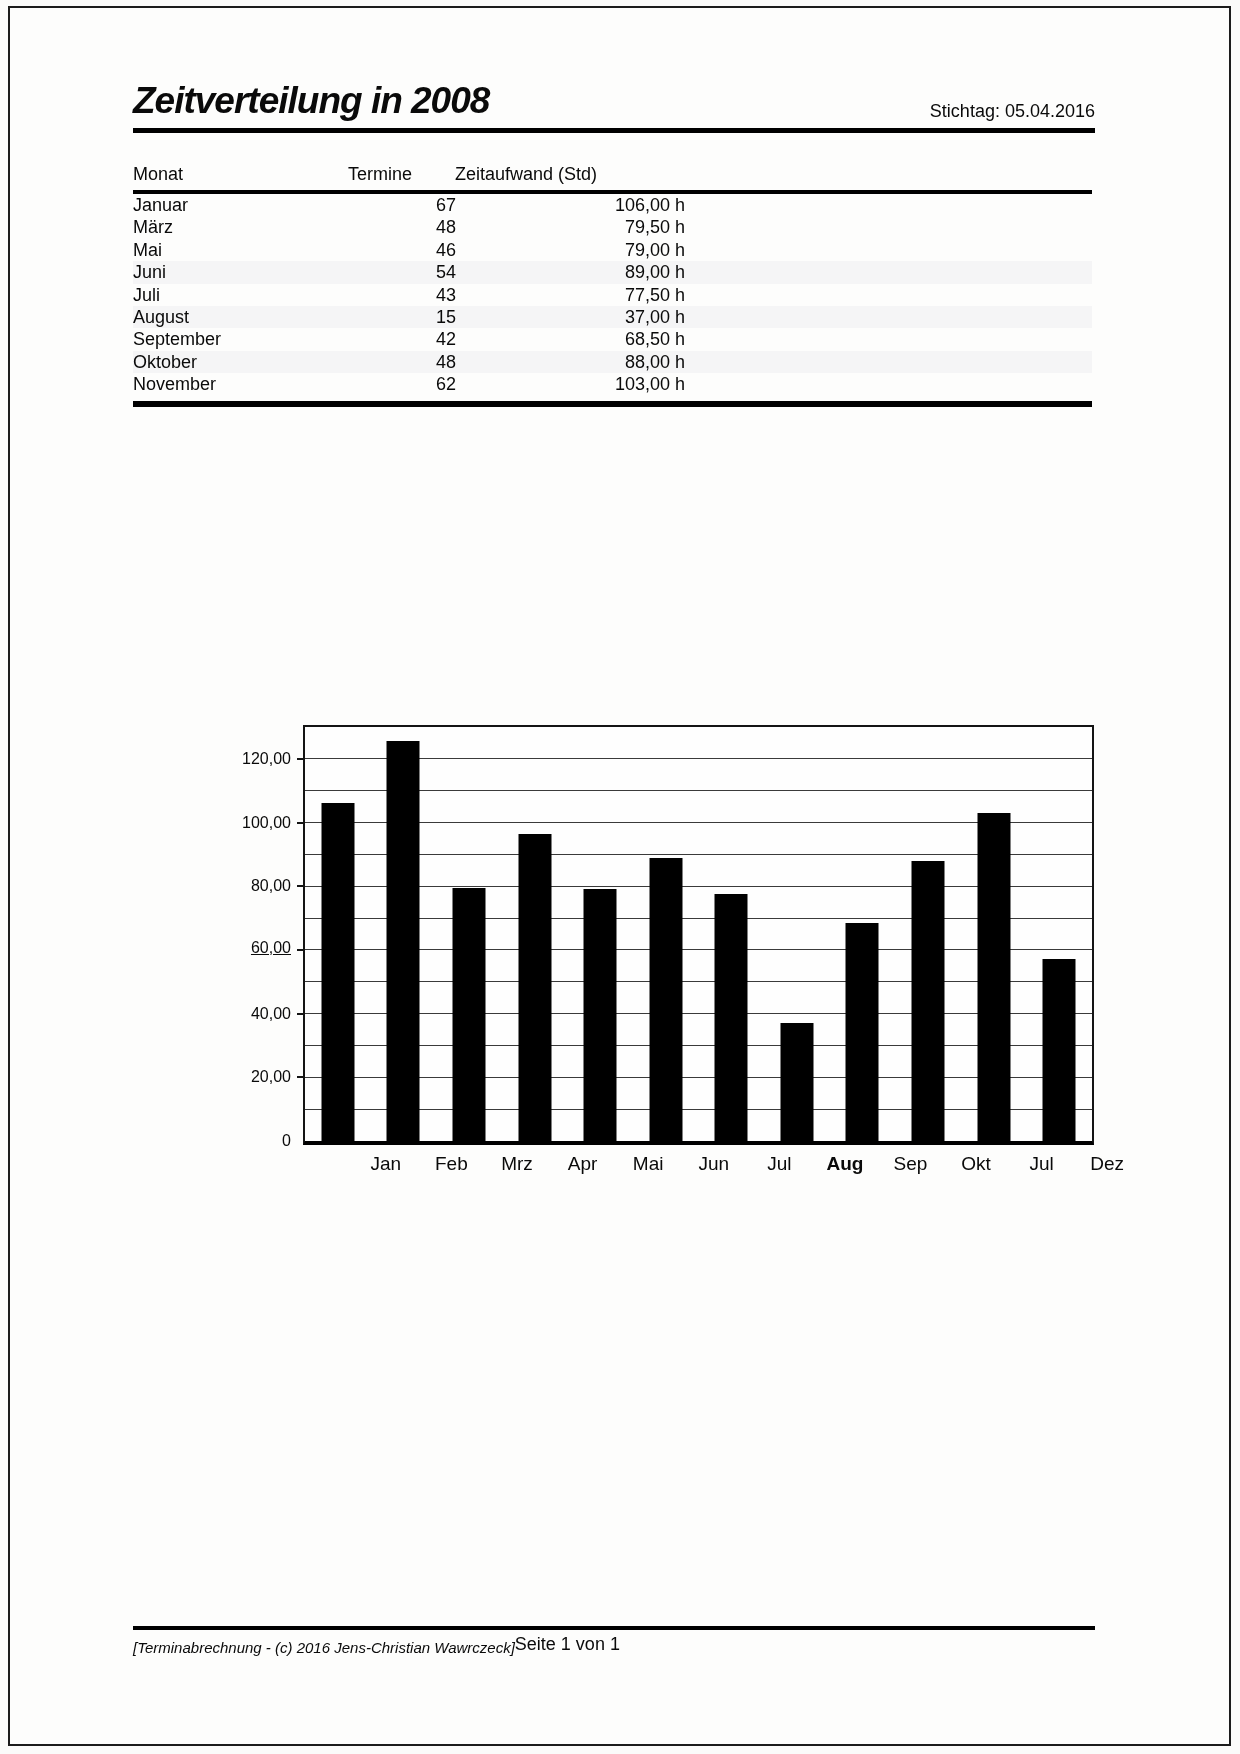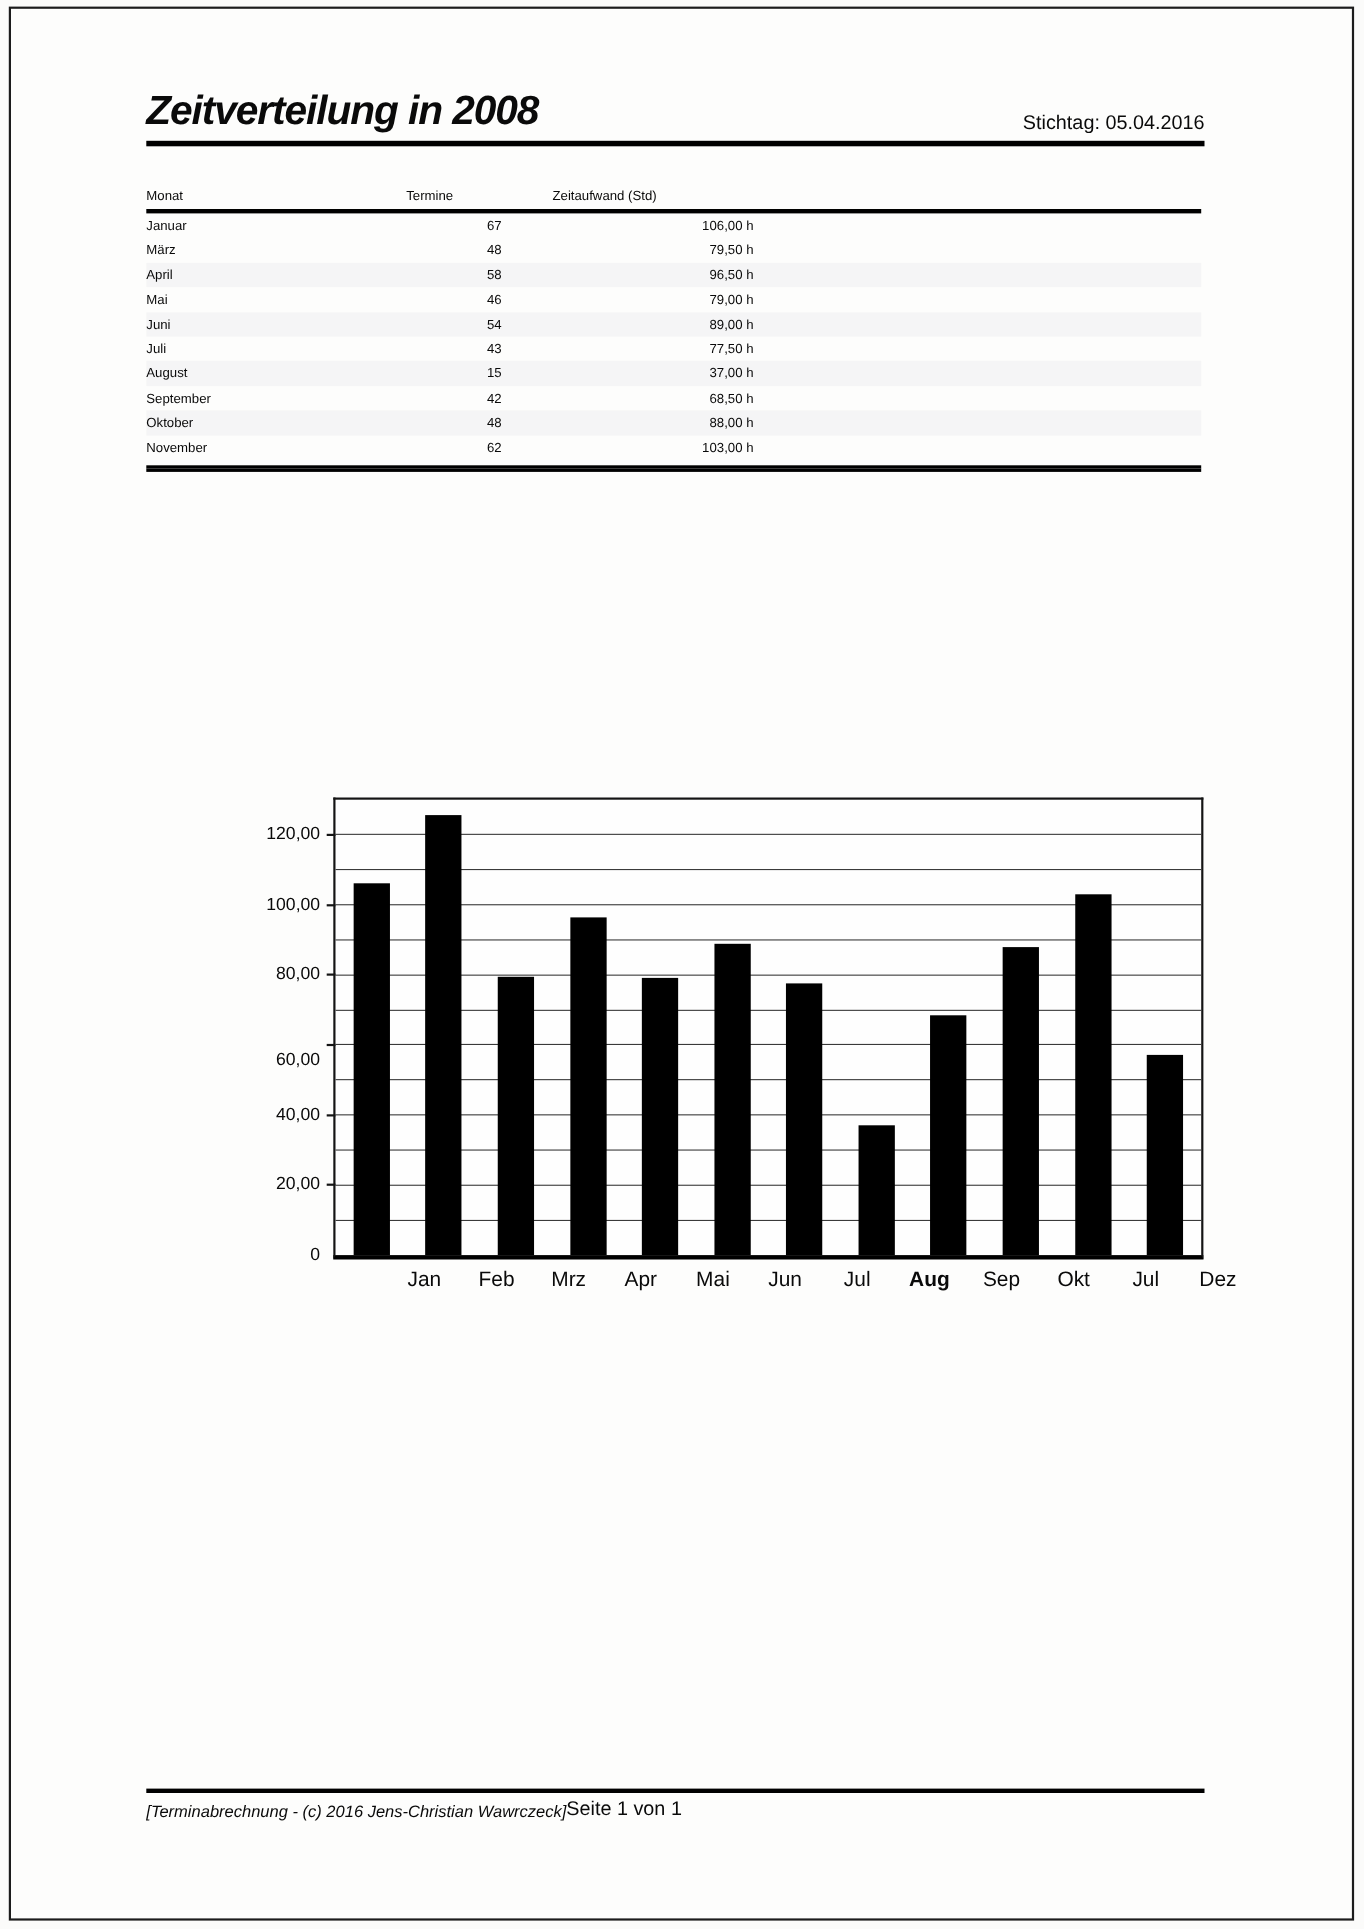--- a/index.html
+++ b/index.html
@@ -22,21 +22,21 @@
   }
   .stichtag {
     position: absolute; left: 133px; top: 101px; width: 962px;
     text-align: right; font-size: 18px;
   }
   .header-rule {
     position: absolute; left: 133px; top: 128px; width: 962px;
     height: 5px; background: #000;
   }
   
-  .report-table { position: absolute; left: 133px; top: 158px; width: 959px; font-size: 12px; }
+  .report-table { position: absolute; left: 133px; top: 158px; width: 959px; font-size: 18px; }
   .thead { display: flex; height: 27px; align-items: flex-end; padding-bottom: 5px; }
   .thead .cell { font-weight: normal; }
   .cell.c1 { width: 180px; text-align: left; }
   .cell.c2 { width: 99px;  text-align: right; }
   .cell.c3 { width: 185px; text-align: right; }
   .rule-heavy { height: 4px; background: #000; }
   .rule-mid   { height: 3px; background: #000; }
   .tbody-row { display: flex; height: 22.4px; line-height: 22.4px; gap: 44px; }
   .tbody-row.alt { background: #f5f5f6; }
   .summen-row { display: flex; height: 29px; line-height: 29px; font-weight: bold; }
@@ -91,25 +91,20 @@
     <div class="cell c3">106,00 h</div>
   </div>
 
 
   <div class="tbody-row">
     <div class="cell c1">März</div>
     <div class="cell c2">48</div>
     <div class="cell c3">79,50 h</div>
   </div>
 
-  <div class="tbody-row alt">
-    <div class="cell c1">April</div>
-    <div class="cell c2">58</div>
-    <div class="cell c3">96,50 h</div>
-  </div>
 
   <div class="tbody-row">
     <div class="cell c1">Mai</div>
     <div class="cell c2">46</div>
     <div class="cell c3">79,00 h</div>
   </div>
 
   <div class="tbody-row alt">
     <div class="cell c1">Juni</div>
     <div class="cell c2">54</div>
@@ -162,21 +157,21 @@
     <div class="gridline" style="bottom: 254.269px;"></div>
     <div class="gridline" style="bottom: 286.115px;"></div>
     <div class="gridline" style="bottom: 317.962px;"></div>
     <div class="gridline" style="bottom: 349.808px;"></div>
     <div class="gridline" style="bottom: 381.654px;"></div>
     <div class="ylabel" style="bottom: -9px;">0</div>
     <div class="ylabel" style="bottom: 54.6923px;">20,00</div>
     <div class="ytick" style="bottom: 62.6923px;"></div>
     <div class="ylabel" style="bottom: 118.385px;">40,00</div>
     <div class="ytick" style="bottom: 126.385px;"></div>
-    <div class="ylabel" style="bottom: 168px;">60,00</div>
+    <div class="ylabel" style="bottom: 184px; text-decoration: underline;">60,00</div>
     <div class="ytick" style="bottom: 190.077px;"></div>
     <div class="ylabel" style="bottom: 245.769px;">80,00</div>
     <div class="ytick" style="bottom: 253.769px;"></div>
     <div class="ylabel" style="bottom: 309.462px;">100,00</div>
     <div class="ytick" style="bottom: 317.462px;"></div>
     <div class="ylabel" style="bottom: 373.154px;">120,00</div>
     <div class="ytick" style="bottom: 381.154px;"></div>
     <div class="bar" style="left: 32.7917px; height: 337.569px; background: rgb(0, 0, 0);"></div>
     <div class="xlabel" style="left: 32.7917px;">Jan</div>
     <div class="bar" style="left: 98.375px; height: 399.669px; background: rgb(0, 0, 0);"></div>

